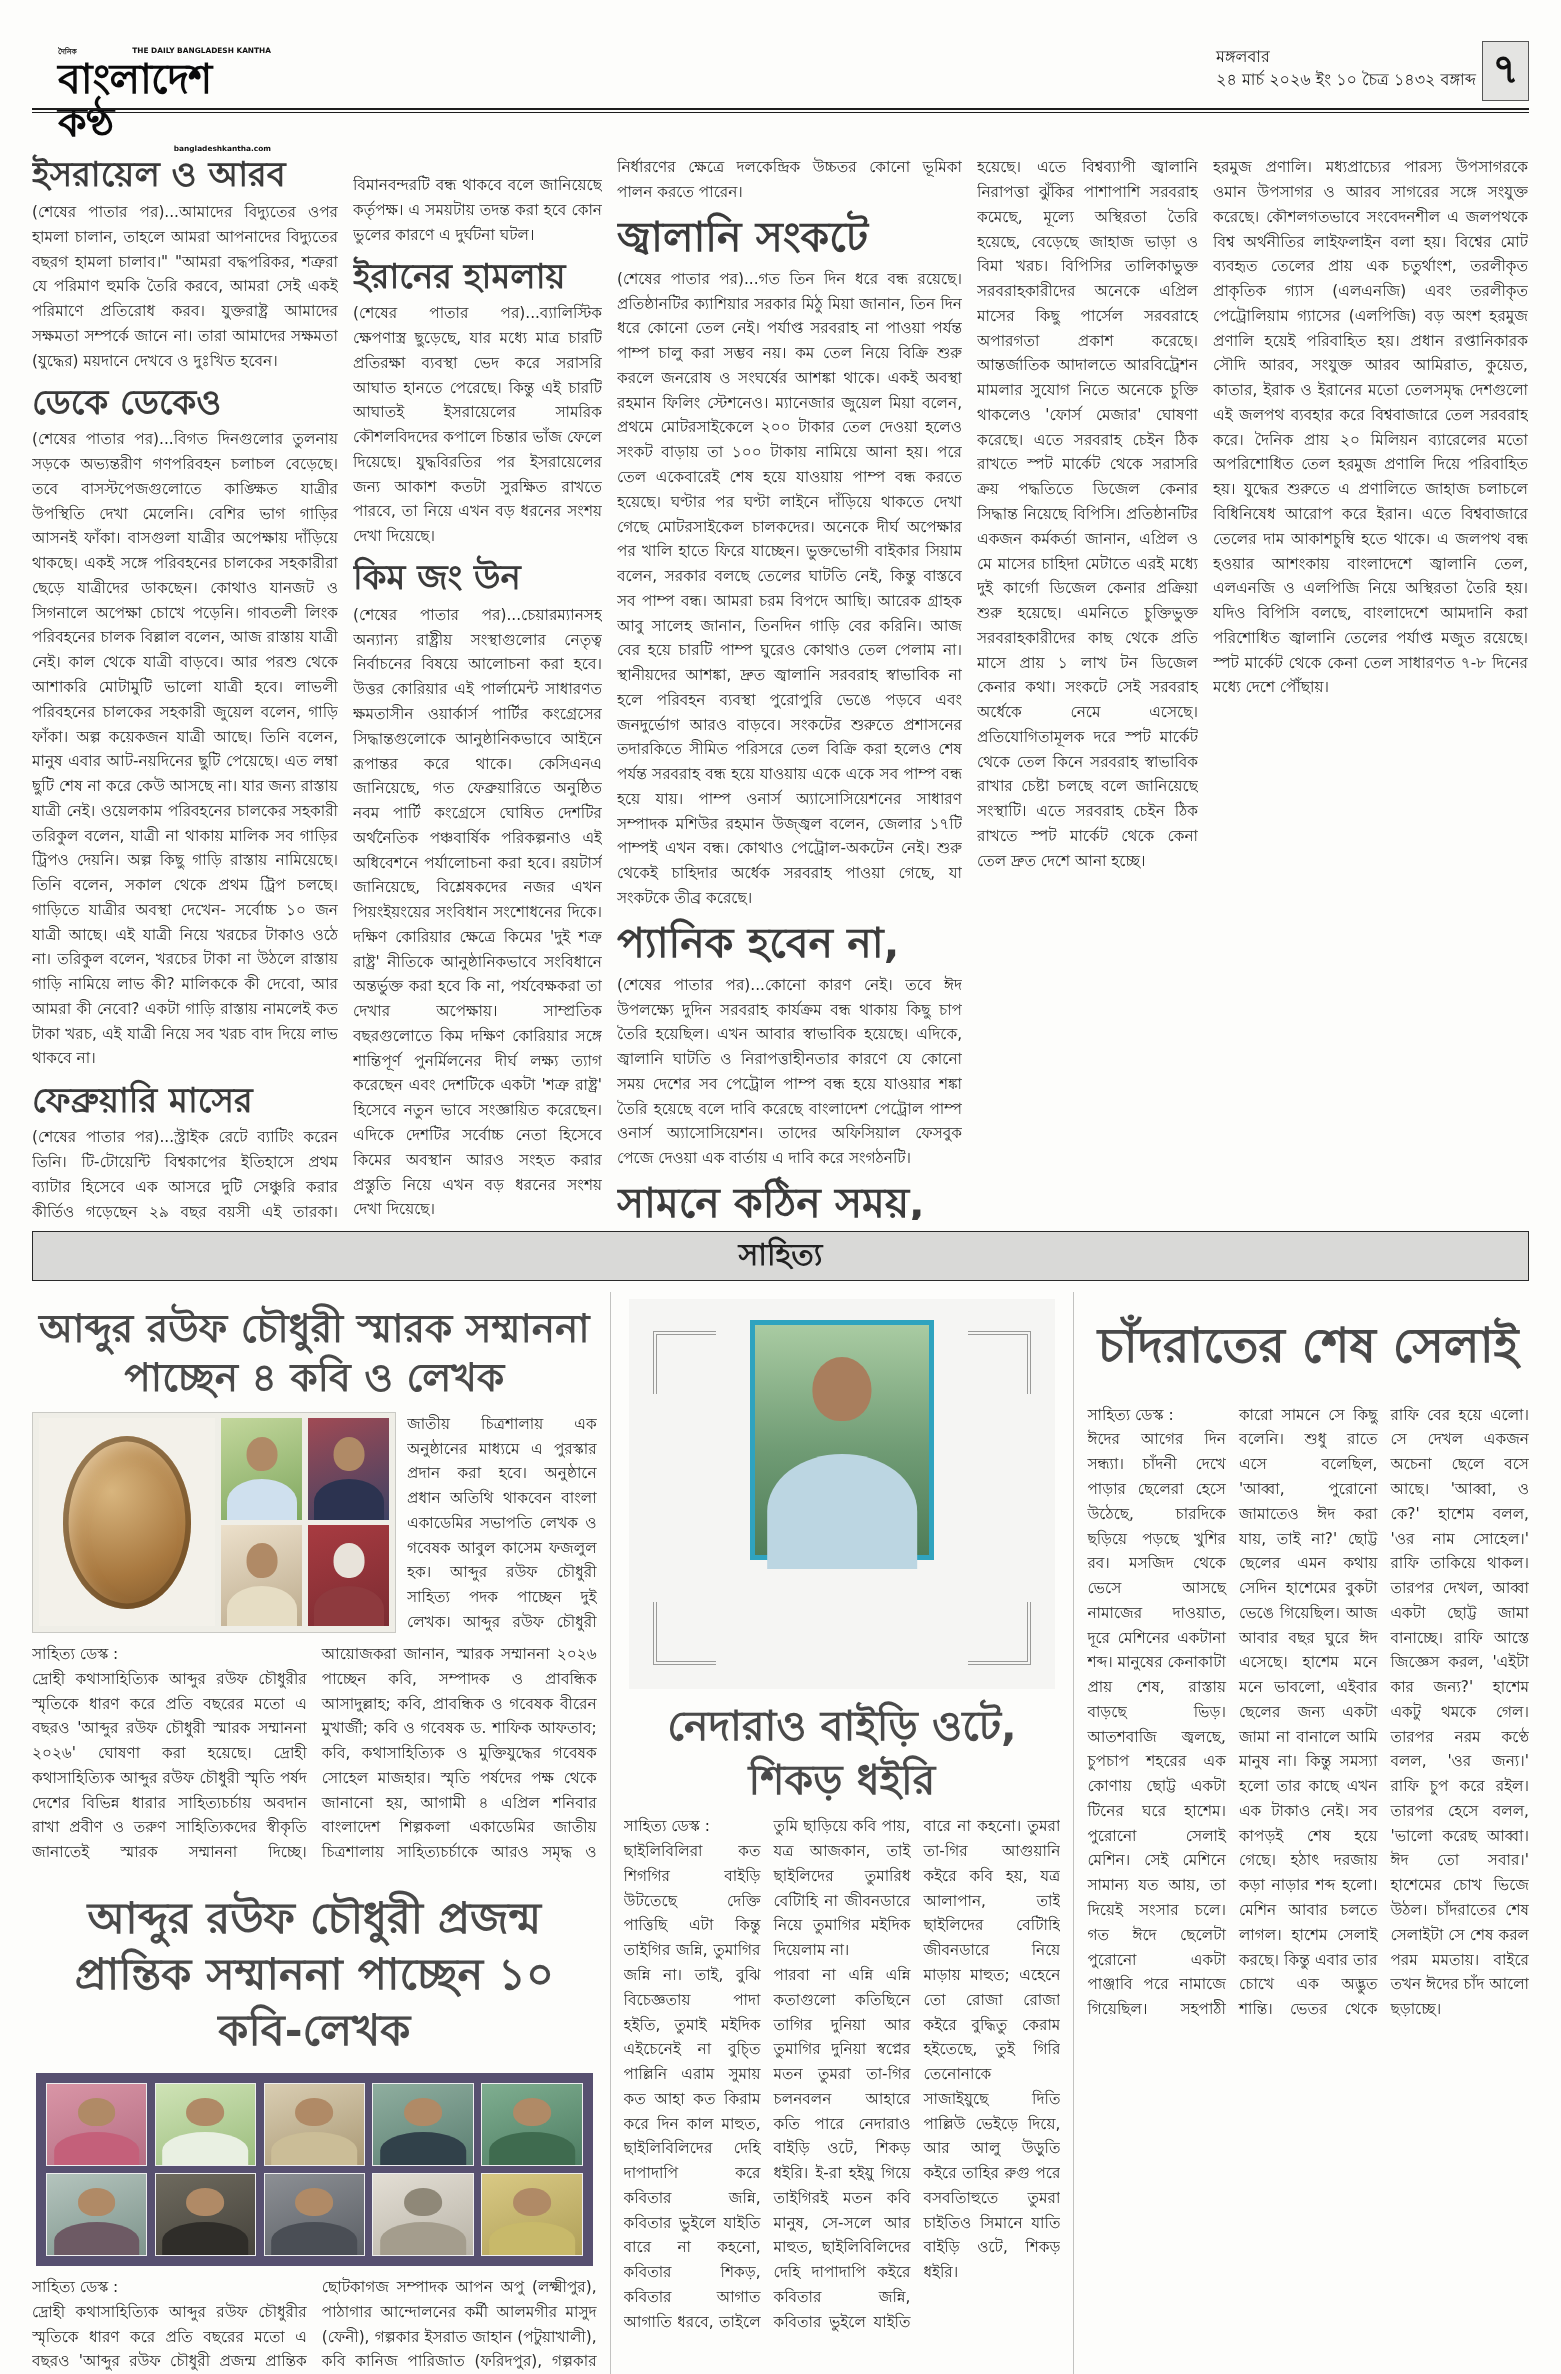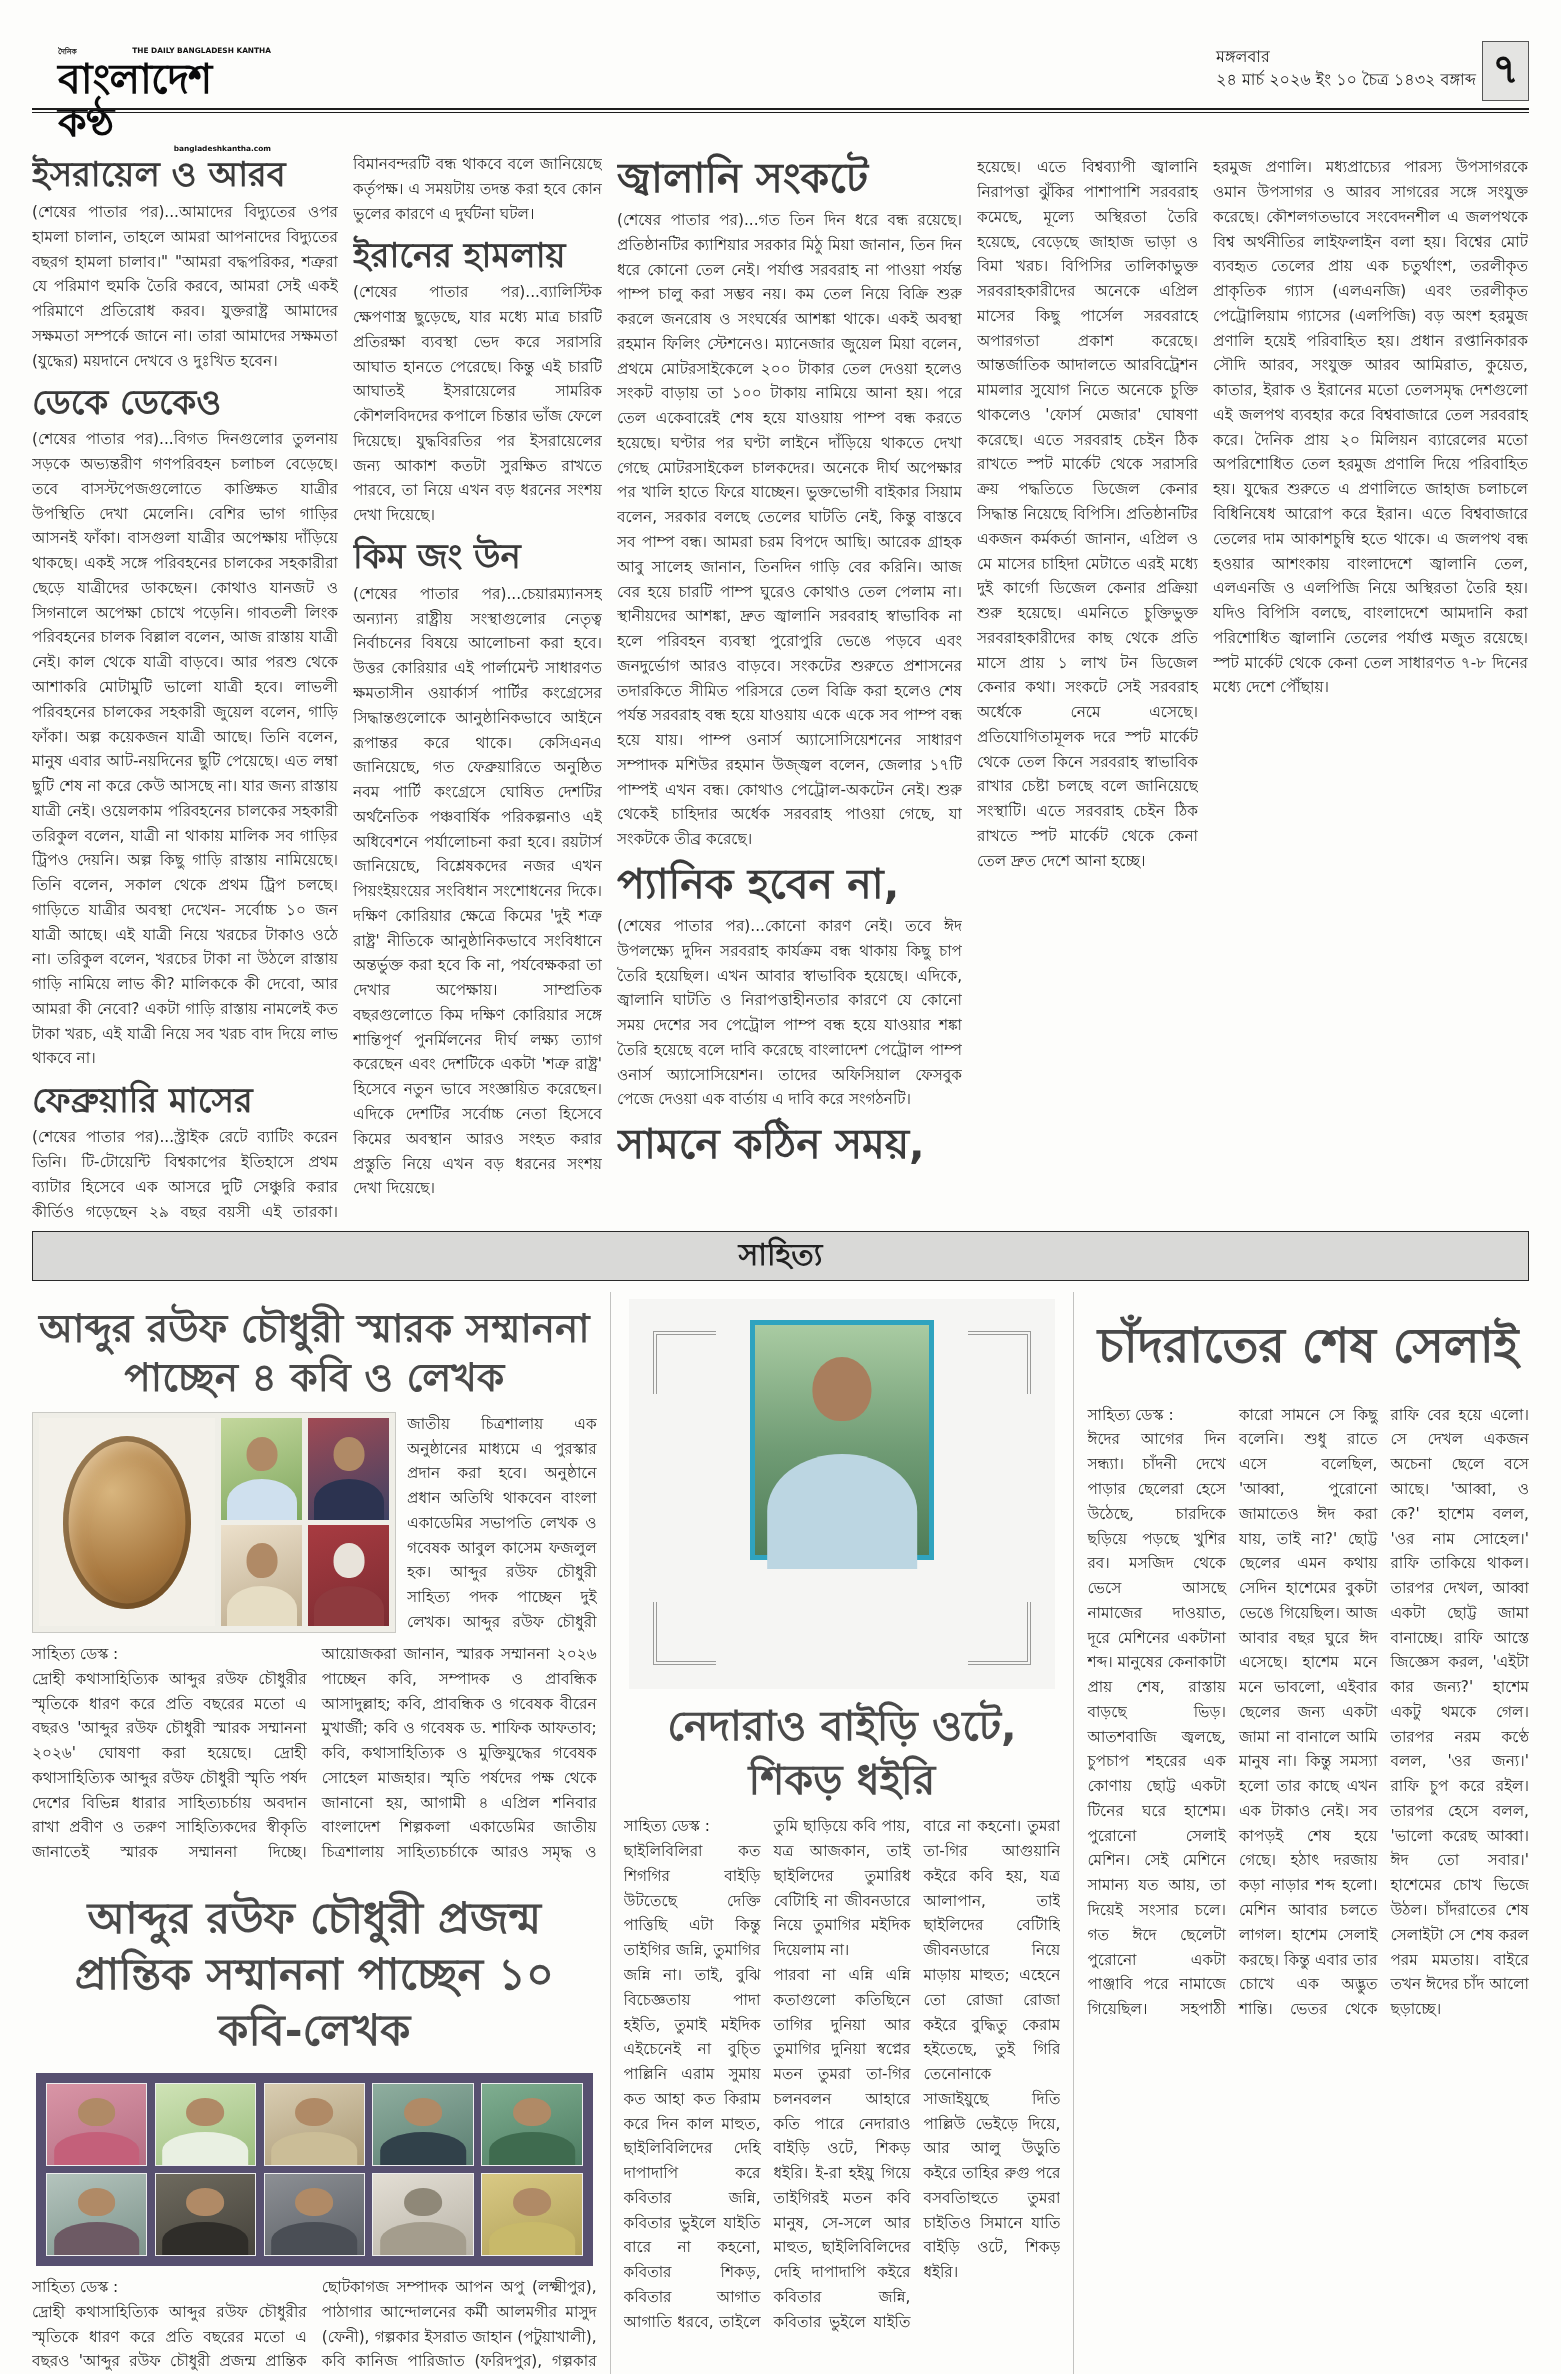--- a/index.html
+++ b/index.html
@@ -96,27 +96,28 @@
     <div class="ncol c1">
       <div class="nh">ইসরায়েল ও আরব</div>
       <div class="np">(শেষের পাতার পর)...আমাদের বিদ্যুতের ওপর হামলা চালান, তাহলে আমরা আপনাদের বিদ্যুতের বছরগ হামলা চালাব।" "আমরা বদ্ধপরিকর, শত্রুরা যে পরিমাণ হুমকি তৈরি করবে, আমরা সেই একই পরিমাণে প্রতিরোধ করব। যুক্তরাষ্ট্র আমাদের সক্ষমতা সম্পর্কে জানে না। তারা আমাদের সক্ষমতা (যুদ্ধের) ময়দানে দেখবে ও দুঃখিত হবেন।</div>
       <div class="nh">ডেকে ডেকেও</div>
       <div class="np">(শেষের পাতার পর)...বিগত দিনগুলোর তুলনায় সড়কে অভ্যন্তরীণ গণপরিবহন চলাচল বেড়েছে। তবে বাসস্টপেজগুলোতে কাঙ্ক্ষিত যাত্রীর উপস্থিতি দেখা মেলেনি। বেশির ভাগ গাড়ির আসনই ফাঁকা। বাসগুলা যাত্রীর অপেক্ষায় দাঁড়িয়ে থাকছে। একই সঙ্গে পরিবহনের চালকের সহকারীরা ছেড়ে যাত্রীদের ডাকছেন। কোথাও যানজট ও সিগনালে অপেক্ষা চোখে পড়েনি। গাবতলী লিংক পরিবহনের চালক বিল্লাল বলেন, আজ রাস্তায় যাত্রী নেই। কাল থেকে যাত্রী বাড়বে। আর পরশু থেকে আশাকরি মোটামুটি ভালো যাত্রী হবে। লাভলী পরিবহনের চালকের সহকারী জুয়েল বলেন, গাড়ি ফাঁকা। অল্প কয়েকজন যাত্রী আছে। তিনি বলেন, মানুষ এবার আট-নয়দিনের ছুটি পেয়েছে। এত লম্বা ছুটি শেষ না করে কেউ আসছে না। যার জন্য রাস্তায় যাত্রী নেই। ওয়েলকাম পরিবহনের চালকের সহকারী তরিকুল বলেন, যাত্রী না থাকায় মালিক সব গাড়ির ট্রিপও দেয়নি। অল্প কিছু গাড়ি রাস্তায় নামিয়েছে। তিনি বলেন, সকাল থেকে প্রথম ট্রিপ চলছে। গাড়িতে যাত্রীর অবস্থা দেখেন- সর্বোচ্চ ১০ জন যাত্রী আছে। এই যাত্রী নিয়ে খরচের টাকাও ওঠে না। তরিকুল বলেন, খরচের টাকা না উঠলে রাস্তায় গাড়ি নামিয়ে লাভ কী? মালিককে কী দেবো, আর আমরা কী নেবো? একটা গাড়ি রাস্তায় নামলেই কত টাকা খরচ, এই যাত্রী নিয়ে সব খরচ বাদ দিয়ে লাভ থাকবে না।</div>
       <div class="nh">ফেব্রুয়ারি মাসের</div>
       <div class="np">(শেষের পাতার পর)...স্ট্রাইক রেটে ব্যাটিং করেন তিনি। টি-টোয়েন্টি বিশ্বকাপের ইতিহাসে প্রথম ব্যাটার হিসেবে এক আসরে দুটি সেঞ্চুরি করার কীর্তিও গড়েছেন ২৯ বছর বয়সী এই তারকা। নামিবিয়া এবং স্বাগতিক শ্রীলঙ্কার বিপক্ষে দুর্দান্ত দুটি শতক হাঁকান তিনি। এছাড়া ফখর জামানের সাথে ১৭৬ রানের রেকর্ড জুটিও গড়েন ফারহান, যা টি-টোয়েন্টিতে যেকোনো উইকেটে পাকিস্তানের সর্বোচ্চ। বিশ্বকাপে এমন ধারাবাহিকতার পুরস্কার হিসেবে আইসিসি টি-টোয়েন্টি ব্যাটিং র‍্যাঙ্কিংয়ে ক্যারিয়ার সেরা দ্বিতীয় স্থানে উঠে এসেছেন ফারহান। টুর্নামেন্টের সেরা একাদশেও জায়গা করে নিয়েছেন তিনি। পুরস্কার জয়ের পর ফারহান বলেন, 'বিশ্বকাপের মঞ্চে পারফর্ম করে এই পুরস্কার জেতা এক অবিশ্বাস্য অনুভূতি। সারা বিশ্বের ভক্তরা যখন আপনার খেলা দেখে, তখন এই স্বীকৃতি আরও বিশেষ হয়ে ওঠে। আমি আমার সতীর্থদের কাছে কৃতজ্ঞ, তাদের সমর্থন ছাড়া এটি সম্ভব হতো না।'</div>
 
     </div>
     <div class="ncol c2">
-      <div class="np" style="margin-top:6px">বিমানবন্দরটি বন্ধ থাকবে বলে জানিয়েছে কর্তৃপক্ষ। এ সময়টায় তদন্ত করা হবে কোন ভুলের কারণে এ দুর্ঘটনা ঘটল।</div>
+      <div class="np" style="margin-top:27px">বিমানবন্দরটি বন্ধ থাকবে বলে জানিয়েছে কর্তৃপক্ষ। এ সময়টায় তদন্ত করা হবে কোন ভুলের কারণে এ দুর্ঘটনা ঘটল।</div>
       <div class="nh">ইরানের হামলায়</div>
       <div class="np">(শেষের পাতার পর)...ব্যালিস্টিক ক্ষেপণাস্ত্র ছুড়েছে, যার মধ্যে মাত্র চারটি প্রতিরক্ষা ব্যবস্থা ভেদ করে সরাসরি আঘাত হানতে পেরেছে। কিন্তু এই চারটি আঘাতই ইসরায়েলের সামরিক কৌশলবিদদের কপালে চিন্তার ভাঁজ ফেলে দিয়েছে। যুদ্ধবিরতির পর ইসরায়েলের জন্য আকাশ কতটা সুরক্ষিত রাখতে পারবে, তা নিয়ে এখন বড় ধরনের সংশয় দেখা দিয়েছে।</div>
       <div class="nh">কিম জং উন</div>
       <div class="np">(শেষের পাতার পর)...চেয়ারম্যানসহ অন্যান্য রাষ্ট্রীয় সংস্থাগুলোর নেতৃত্ব নির্বাচনের বিষয়ে আলোচনা করা হবে। উত্তর কোরিয়ার এই পার্লামেন্ট সাধারণত ক্ষমতাসীন ওয়ার্কার্স পার্টির কংগ্রেসের সিদ্ধান্তগুলোকে আনুষ্ঠানিকভাবে আইনে রূপান্তর করে থাকে। কেসিএনএ জানিয়েছে, গত ফেব্রুয়ারিতে অনুষ্ঠিত নবম পার্টি কংগ্রেসে ঘোষিত দেশটির অর্থনৈতিক পঞ্চবার্ষিক পরিকল্পনাও এই অধিবেশনে পর্যালোচনা করা হবে। রয়টার্স জানিয়েছে, বিশ্লেষকদের নজর এখন পিয়ংইয়ংয়ের সংবিধান সংশোধনের দিকে। দক্ষিণ কোরিয়ার ক্ষেত্রে কিমের 'দুই শত্রু রাষ্ট্র' নীতিকে আনুষ্ঠানিকভাবে সংবিধানে অন্তর্ভুক্ত করা হবে কি না, পর্যবেক্ষকরা তা দেখার অপেক্ষায়। সাম্প্রতিক বছরগুলোতে কিম দক্ষিণ কোরিয়ার সঙ্গে শান্তিপূর্ণ পুনর্মিলনের দীর্ঘ লক্ষ্য ত্যাগ করেছেন এবং দেশটিকে একটা 'শত্রু রাষ্ট্র' হিসেবে নতুন ভাবে সংজ্ঞায়িত করেছেন। এদিকে দেশটির সর্বোচ্চ নেতা হিসেবে কিমের অবস্থান আরও সংহত করার প্রস্তুতি নিয়ে এখন বড় ধরনের সংশয় দেখা দিয়েছে।</div>
     </div>
     <div class="ncol c3">
+      <div class="np" style="margin-top:9.3px">নির্ধারণের ক্ষেত্রে দলকেন্দ্রিক উচ্চতর কোনো ভূমিকা পালন করতে পারেন।</div>
       <div class="nh">জ্বালানি সংকটে</div>
       <div class="np">(শেষের পাতার পর)...গত তিন দিন ধরে বন্ধ রয়েছে। প্রতিষ্ঠানটির ক্যাশিয়ার সরকার মিঠু মিয়া জানান, তিন দিন ধরে কোনো তেল নেই। পর্যাপ্ত সরবরাহ না পাওয়া পর্যন্ত পাম্প চালু করা সম্ভব নয়। কম তেল নিয়ে বিক্রি শুরু করলে জনরোষ ও সংঘর্ষের আশঙ্কা থাকে। একই অবস্থা রহমান ফিলিং স্টেশনেও। ম্যানেজার জুয়েল মিয়া বলেন, প্রথমে মোটরসাইকেলে ২০০ টাকার তেল দেওয়া হলেও সংকট বাড়ায় তা ১০০ টাকায় নামিয়ে আনা হয়। পরে তেল একেবারেই শেষ হয়ে যাওয়ায় পাম্প বন্ধ করতে হয়েছে। ঘণ্টার পর ঘণ্টা লাইনে দাঁড়িয়ে থাকতে দেখা গেছে মোটরসাইকেল চালকদের। অনেকে দীর্ঘ অপেক্ষার পর খালি হাতে ফিরে যাচ্ছেন। ভুক্তভোগী বাইকার সিয়াম বলেন, সরকার বলছে তেলের ঘাটতি নেই, কিন্তু বাস্তবে সব পাম্প বন্ধ। আমরা চরম বিপদে আছি। আরেক গ্রাহক আবু সালেহ জানান, তিনদিন গাড়ি বের করিনি। আজ বের হয়ে চারটি পাম্প ঘুরেও কোথাও তেল পেলাম না। স্থানীয়দের আশঙ্কা, দ্রুত জ্বালানি সরবরাহ স্বাভাবিক না হলে পরিবহন ব্যবস্থা পুরোপুরি ভেঙে পড়বে এবং জনদুর্ভোগ আরও বাড়বে। সংকটের শুরুতে প্রশাসনের তদারকিতে সীমিত পরিসরে তেল বিক্রি করা হলেও শেষ পর্যন্ত সরবরাহ বন্ধ হয়ে যাওয়ায় একে একে সব পাম্প বন্ধ হয়ে যায়। পাম্প ওনার্স অ্যাসোসিয়েশনের সাধারণ সম্পাদক মশিউর রহমান উজ্জ্বল বলেন, জেলার ১৭টি পাম্পই এখন বন্ধ। কোথাও পেট্রোল-অকটেন নেই। শুরু থেকেই চাহিদার অর্ধেক সরবরাহ পাওয়া গেছে, যা সংকটকে তীব্র করেছে।</div>
       <div class="nh">প্যানিক হবেন না,</div>
       <div class="np">(শেষের পাতার পর)...কোনো কারণ নেই। তবে ঈদ উপলক্ষ্যে দুদিন সরবরাহ কার্যক্রম বন্ধ থাকায় কিছু চাপ তৈরি হয়েছিল। এখন আবার স্বাভাবিক হয়েছে। এদিকে, জ্বালানি ঘাটতি ও নিরাপত্তাহীনতার কারণে যে কোনো সময় দেশের সব পেট্রোল পাম্প বন্ধ হয়ে যাওয়ার শঙ্কা তৈরি হয়েছে বলে দাবি করেছে বাংলাদেশ পেট্রোল পাম্প ওনার্স অ্যাসোসিয়েশন। তাদের অফিসিয়াল ফেসবুক পেজে দেওয়া এক বার্তায় এ দাবি করে সংগঠনটি।</div>
       <div class="nh">সামনে কঠিন সময়,</div>
 
     </div>
     <div class="ncol c4">
       <div class="np" style="margin-top:9.3px">হয়েছে। এতে বিশ্বব্যাপী জ্বালানি নিরাপত্তা ঝুঁকির পাশাপাশি সরবরাহ কমেছে, মূল্যে অস্থিরতা তৈরি হয়েছে, বেড়েছে জাহাজ ভাড়া ও বিমা খরচ। বিপিসির তালিকাভুক্ত সরবরাহকারীদের অনেকে এপ্রিল মাসের কিছু পার্সেল সরবরাহে অপারগতা প্রকাশ করেছে। আন্তর্জাতিক আদালতে আরবিট্রেশন মামলার সুযোগ নিতে অনেকে চুক্তি থাকলেও 'ফোর্স মেজার' ঘোষণা করেছে। এতে সরবরাহ চেইন ঠিক রাখতে স্পট মার্কেট থেকে সরাসরি ক্রয় পদ্ধতিতে ডিজেল কেনার সিদ্ধান্ত নিয়েছে বিপিসি। প্রতিষ্ঠানটির একজন কর্মকর্তা জানান, এপ্রিল ও মে মাসের চাহিদা মেটাতে এরই মধ্যে দুই কার্গো ডিজেল কেনার প্রক্রিয়া শুরু হয়েছে। এমনিতে চুক্তিভুক্ত সরবরাহকারীদের কাছ থেকে প্রতি মাসে প্রায় ১ লাখ টন ডিজেল কেনার কথা। সংকটে সেই সরবরাহ অর্ধেকে নেমে এসেছে। প্রতিযোগিতামূলক দরে স্পট মার্কেট থেকে তেল কিনে সরবরাহ স্বাভাবিক রাখার চেষ্টা চলছে বলে জানিয়েছে সংস্থাটি। এতে সরবরাহ চেইন ঠিক রাখতে স্পট মার্কেট থেকে কেনা তেল দ্রুত দেশে আনা হচ্ছে।</div>
     </div>

